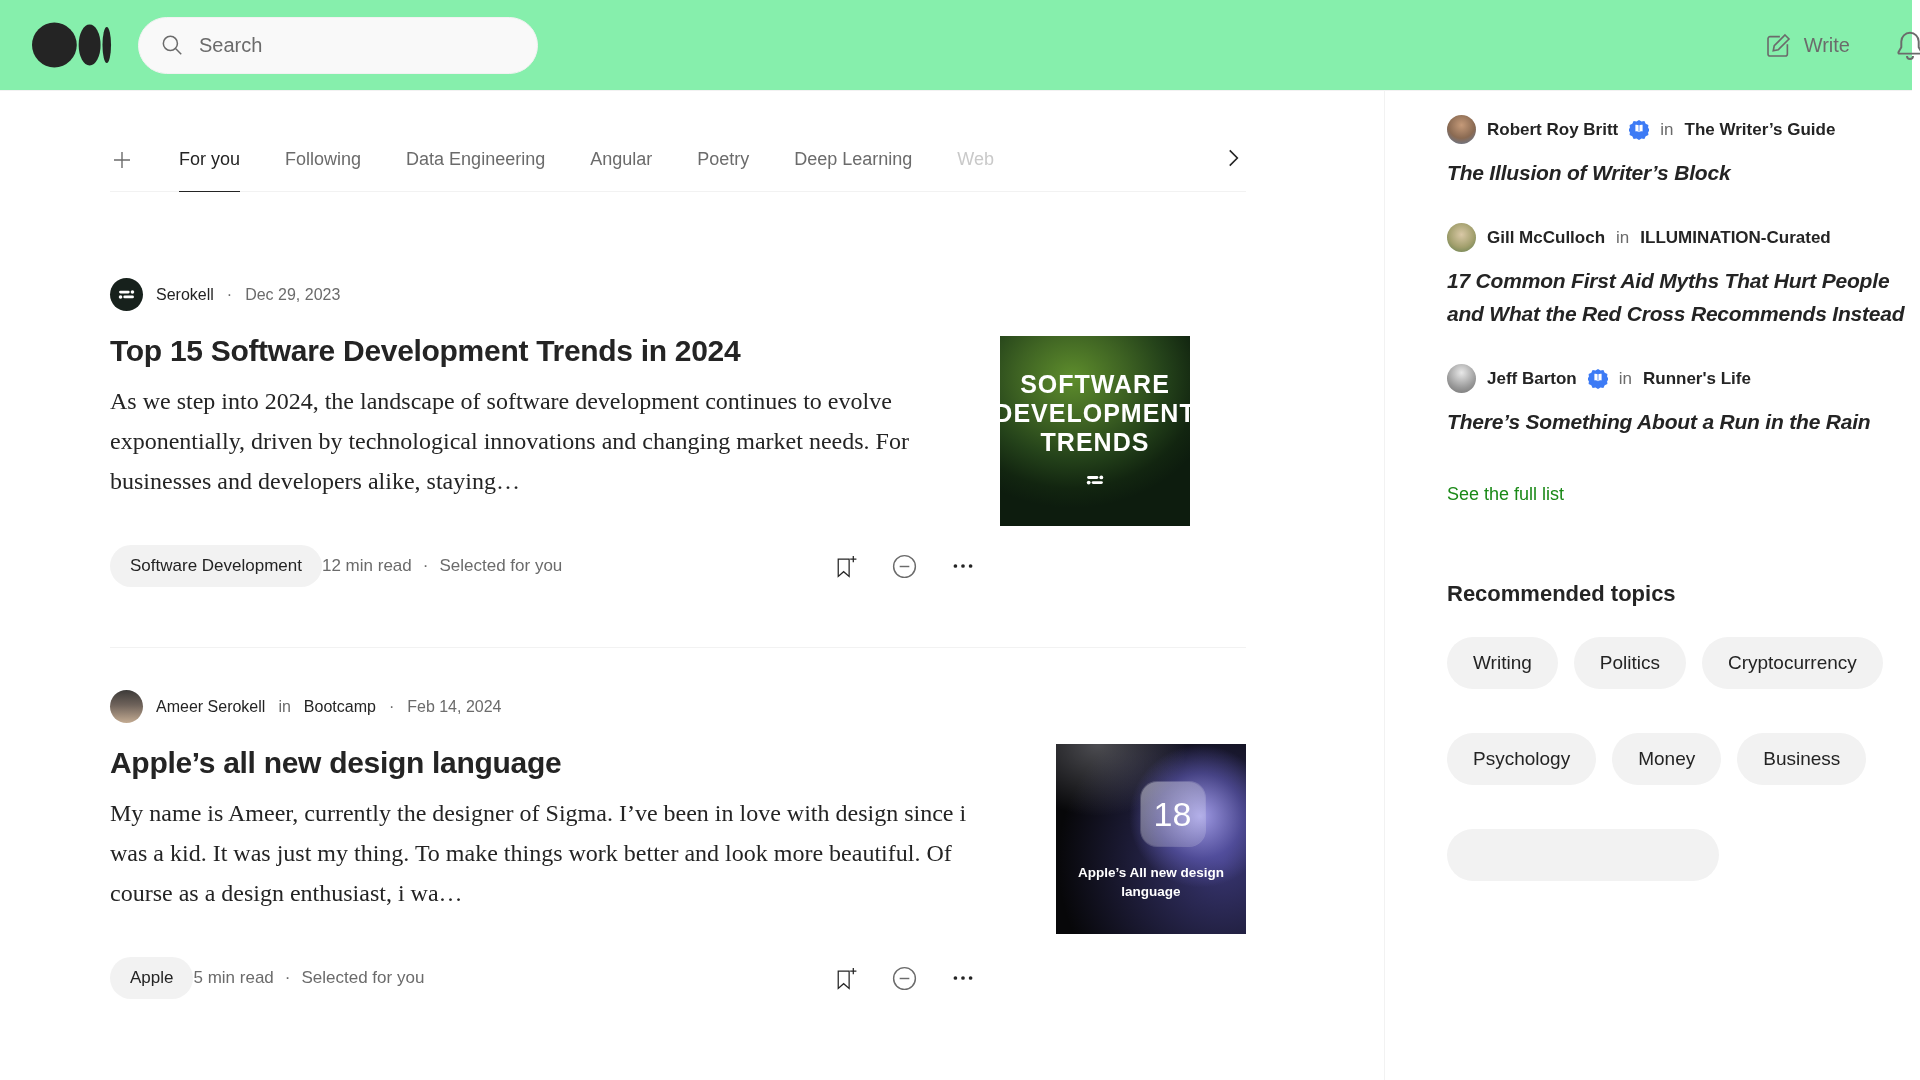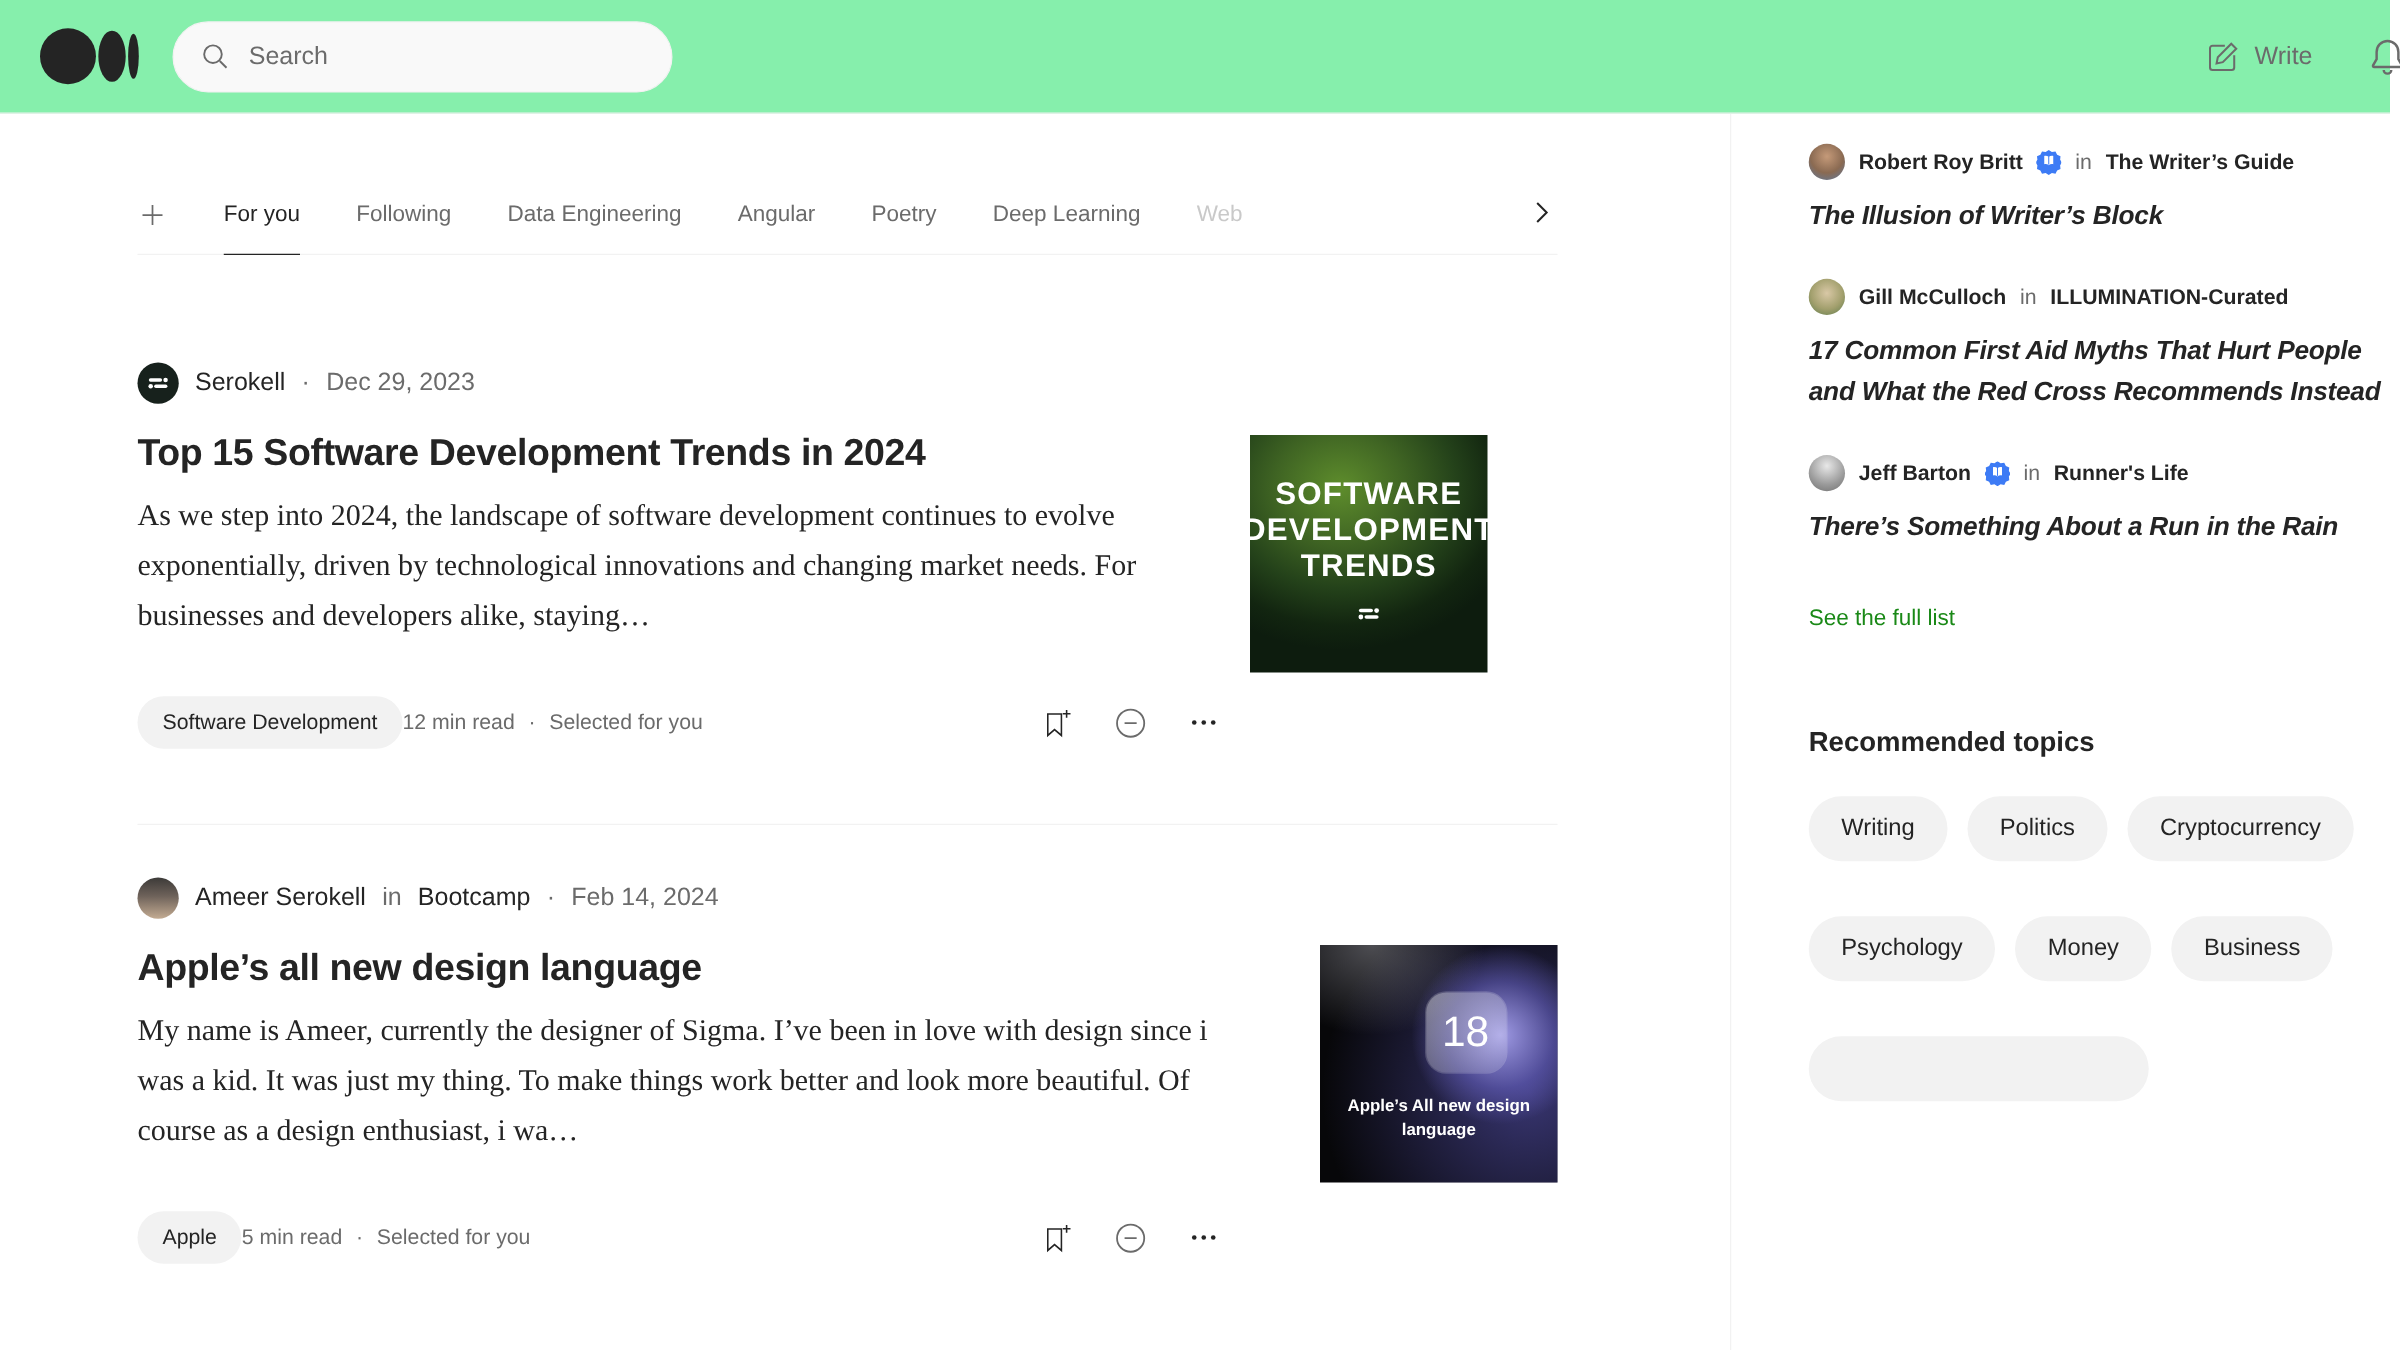--- a/index.html
+++ b/index.html
@@ -13,36 +13,36 @@
   .search{margin-left:26px;width:400px;height:57px;background:#f9f9f9;border:1px solid #f2f2f2;
     border-radius:29px;display:flex;align-items:center;padding:0 20px;}
   .search input{border:none;outline:none;background:transparent;font-size:20px;margin-left:14px;
     width:300px;color:#242424;font-family:"Liberation Sans",sans-serif;}
   .search input::placeholder{color:#6b6b6b;}
   .header-right{position:absolute;right:-16px;top:0;height:91px;display:flex;align-items:center;}
   .write-btn{display:flex;align-items:center;gap:11px;color:#6b6b6b;font-size:20px;cursor:pointer;}
   .bell-btn{margin-left:42px;cursor:pointer;display:flex;align-items:center;}
 
   
-  .main{position:absolute;left:110px;top:103px;width:1136px;}
+  .main{position:absolute;left:110px;top:91px;width:1136px;}
   .tabs{position:relative;display:flex;align-items:flex-end;gap:45px;padding-top:57px;
     border-bottom:1px solid #f2f2f2;}
   .tab{font-size:18px;color:#6b6b6b;padding-bottom:21px;cursor:pointer;white-space:nowrap;}
   .tab.active{color:#242424;border-bottom:1px solid #242424;margin-bottom:-1px;}
   .tab.faded{color:#c9c9c9;}
   .tabs-plus{padding-bottom:19px;cursor:pointer;display:flex;}
   .tabs-fade{position:absolute;right:30px;bottom:12px;width:86px;height:42px;
     background:linear-gradient(to right,rgba(255,255,255,0),#fff 65%);pointer-events:none;}
   .tabs-chevron{position:absolute;right:0;bottom:20px;cursor:pointer;display:flex;}
 
   .article{display:flex;align-items:flex-start;}
   .article-1{padding-top:86px;}
   .article-2{padding-top:42px;}
   .article-text{width:866px;}
-  .author-row{display:flex;align-items:center;gap:13px;font-size:20px;}
+  .author-row{display:flex;align-items:center;gap:13px;font-size:16px;}
   .avatar{width:33px;height:33px;border-radius:50%;flex:none;}
   .avatar-serokell{background:#17211c;display:flex;align-items:center;justify-content:center;}
   .avatar-ameer{background:linear-gradient(180deg,#3c3a38 0%,#6e625a 45%,#c3ab92 100%);}
   .gray{color:#6b6b6b;}
   .article-title{font-size:30px;font-weight:800;letter-spacing:-.3px;margin-top:23px;}
   .excerpt{font-family:"Liberation Serif","DejaVu Serif",serif;font-size:24px;line-height:40px;
     margin-top:13px;color:#242424;}
   .meta{display:flex;align-items:center;margin-top:44px;font-size:17px;color:#6b6b6b;}
   .pill{background:#f2f2f2;border-radius:100px;padding:11px 20px;color:#242424;cursor:pointer;}
   .meta-dot{margin:0 11px;}

